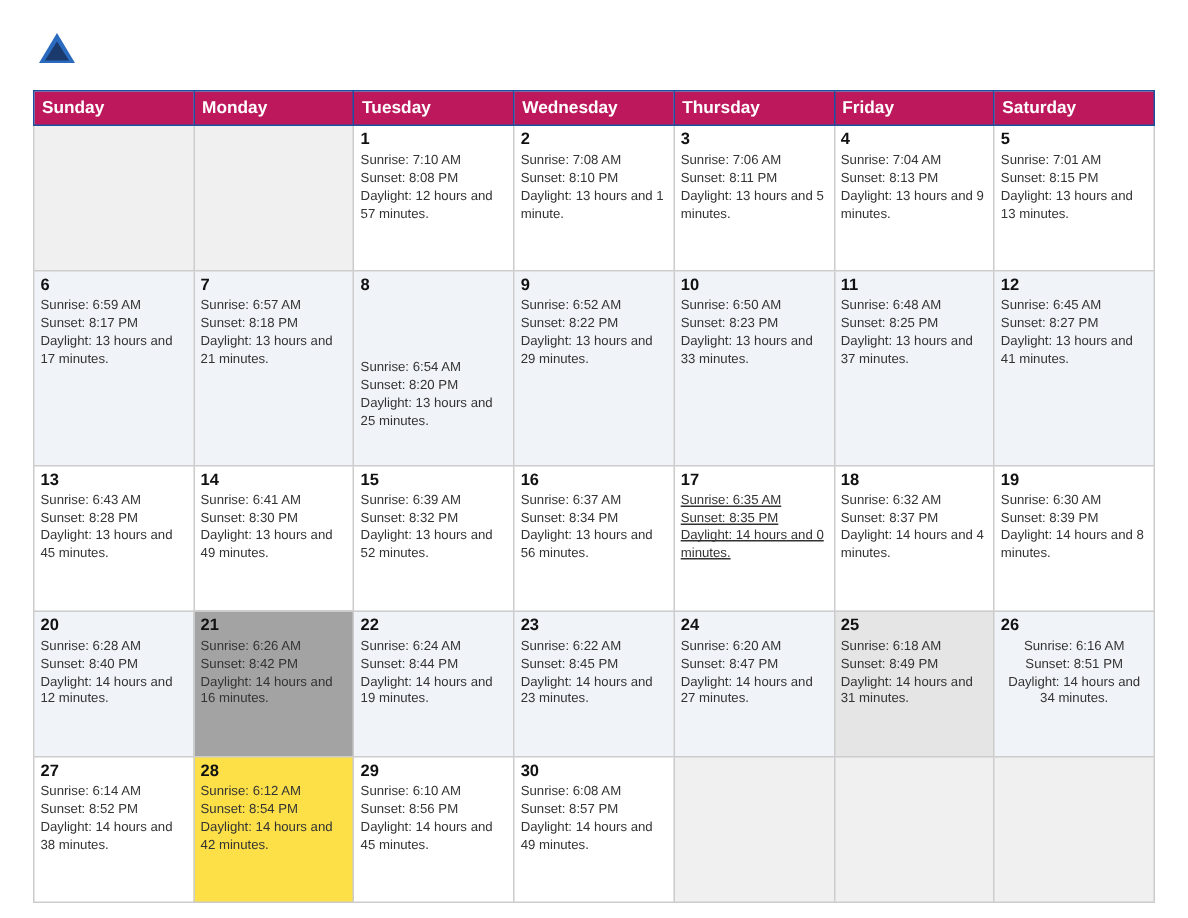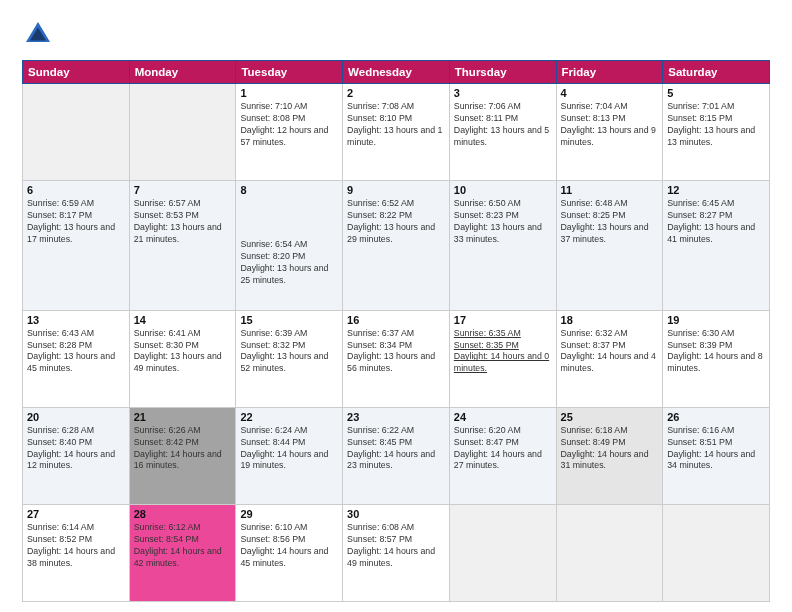--- a/index.html
+++ b/index.html
@@ -173,21 +173,21 @@
         <tr>
           <td style="background: rgb(240, 244, 248);">
             <span class="day-num">6</span>
             <div class="day-info" style="white-space: pre-line;">Sunrise: 6:59 AM
 Sunset: 8:17 PM
 Daylight: 13 hours and 17 minutes.</div>
           </td>
           <td style="background: rgb(240, 244, 248);">
             <span class="day-num">7</span>
             <div class="day-info" style="white-space: pre-line;">Sunrise: 6:57 AM
-Sunset: 8:53 PM
+Sunset: 8:18 PM
 Daylight: 13 hours and 21 minutes.</div>
           </td>
           <td style="background: rgb(240, 244, 248);">
             <span class="day-num">8</span>
             <div class="day-info" style="white-space: pre-line; margin-top: 43px;">Sunrise: 6:54 AM
 Sunset: 8:20 PM
 Daylight: 13 hours and 25 minutes.</div>
           </td>
           <td style="background: rgb(240, 244, 248);">
             <span class="day-num">9</span>
@@ -290,33 +290,33 @@
 Daylight: 14 hours and 27 minutes.</div>
           </td>
           <td style="background: #e5e5e5;">
             <span class="day-num">25</span>
             <div class="day-info" style="white-space: pre-line;">Sunrise: 6:18 AM
 Sunset: 8:49 PM
 Daylight: 14 hours and 31 minutes.</div>
           </td>
           <td style="background: rgb(240, 244, 248);">
             <span class="day-num">26</span>
-            <div class="day-info" style="white-space: pre-line;">Sunrise: 6:16 AM
+            <div class="day-info" style="white-space: pre-line; text-align: center;">Sunrise: 6:16 AM
 Sunset: 8:51 PM
 Daylight: 14 hours and 34 minutes.</div>
           </td>
         </tr>
         <tr>
           <td style="background: rgb(255, 255, 255);">
             <span class="day-num">27</span>
             <div class="day-info" style="white-space: pre-line;">Sunrise: 6:14 AM
 Sunset: 8:52 PM
 Daylight: 14 hours and 38 minutes.</div>
           </td>
-          <td style="background: #ec4899;">
+          <td style="background: #fde047;">
             <span class="day-num">28</span>
             <div class="day-info" style="white-space: pre-line;">Sunrise: 6:12 AM
 Sunset: 8:54 PM
 Daylight: 14 hours and 42 minutes.</div>
           </td>
           <td style="background: rgb(255, 255, 255);">
             <span class="day-num">29</span>
             <div class="day-info" style="white-space: pre-line;">Sunrise: 6:10 AM
 Sunset: 8:56 PM
 Daylight: 14 hours and 45 minutes.</div>

